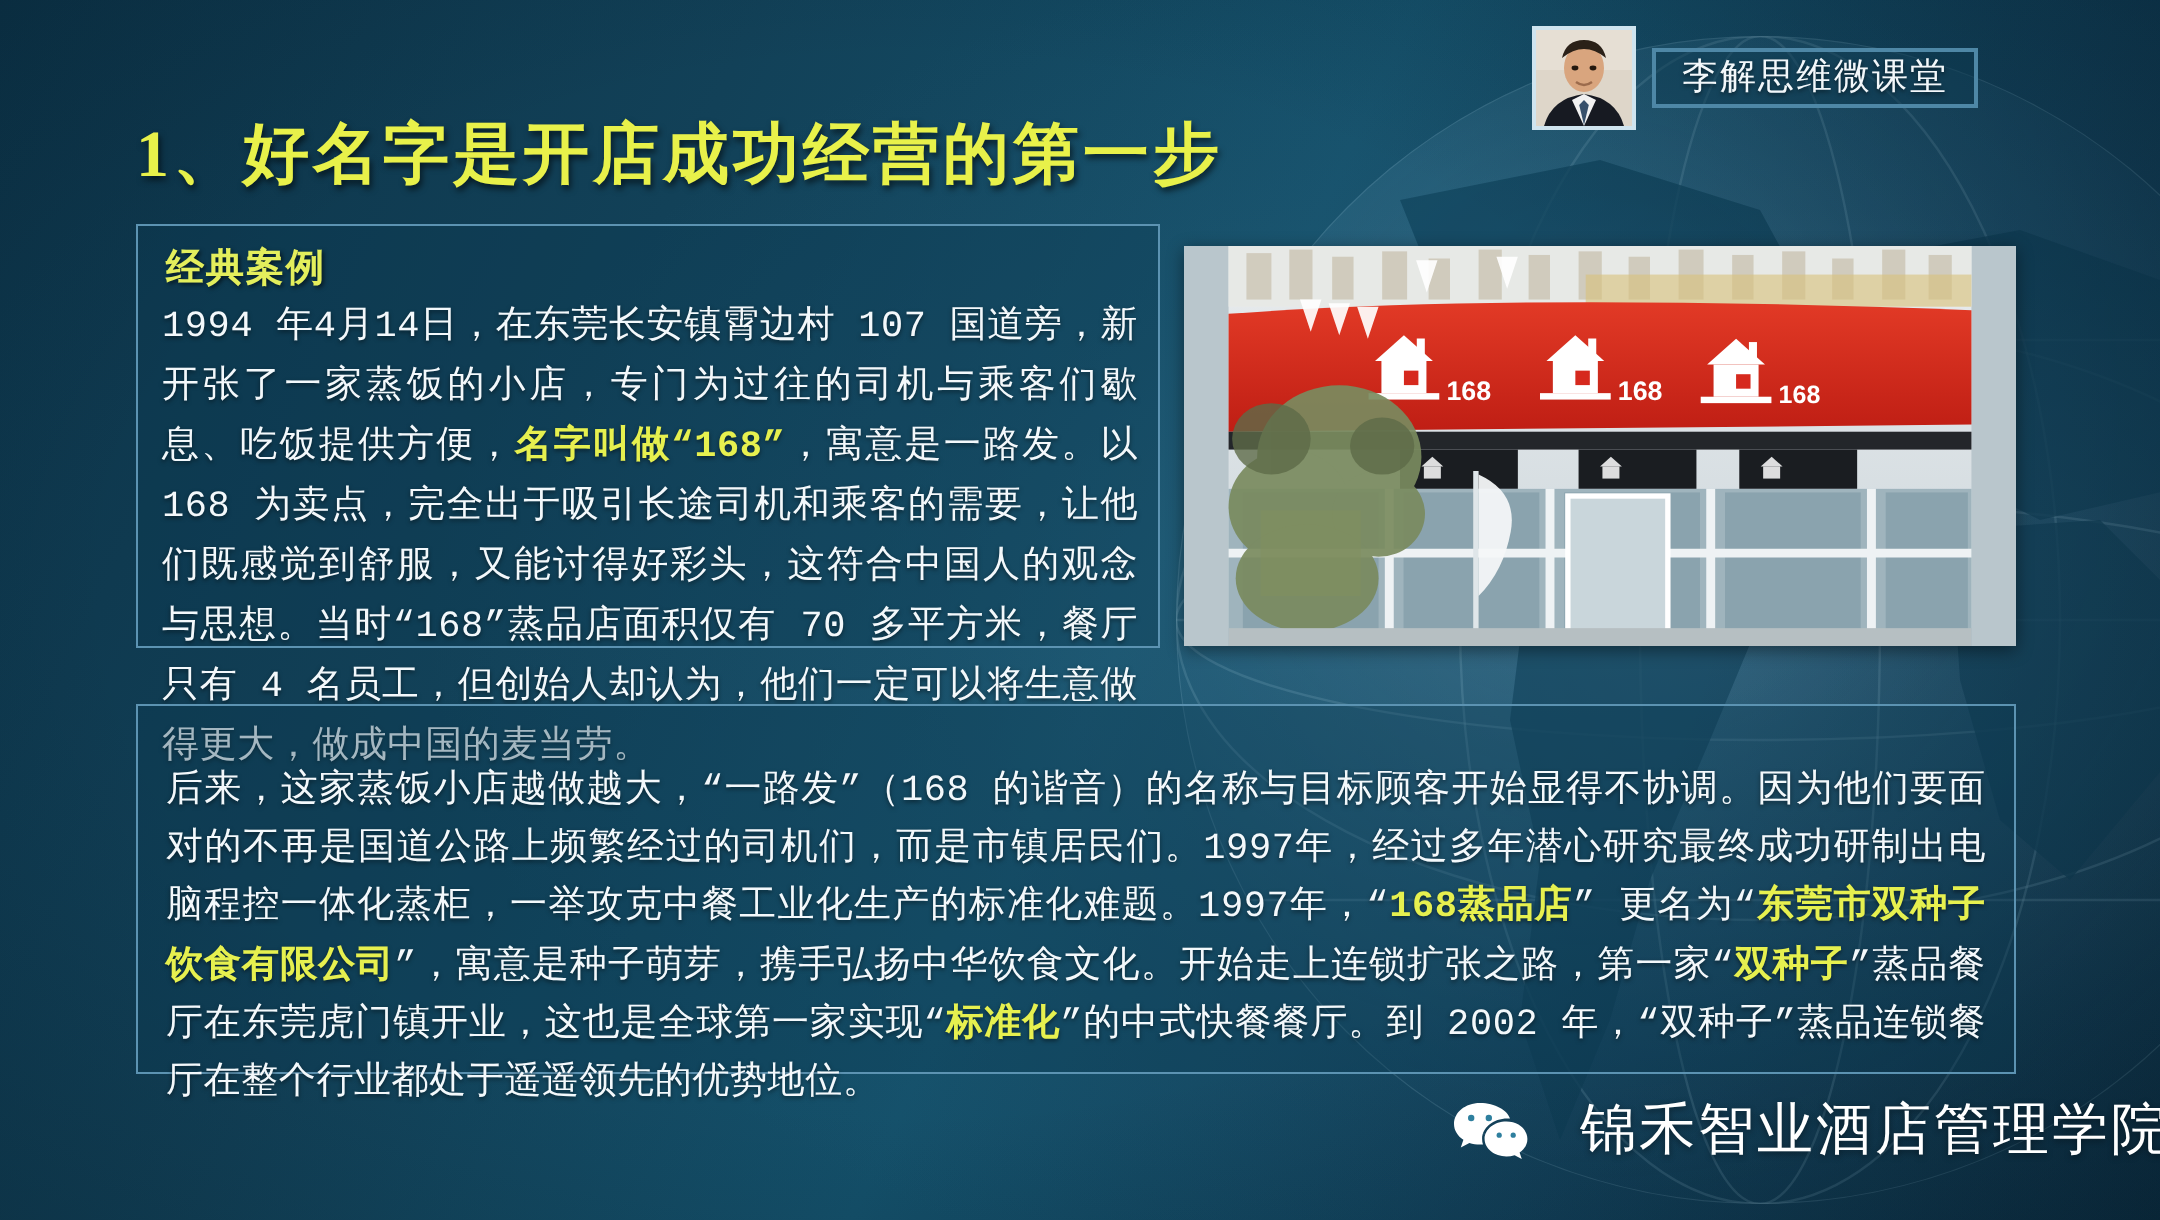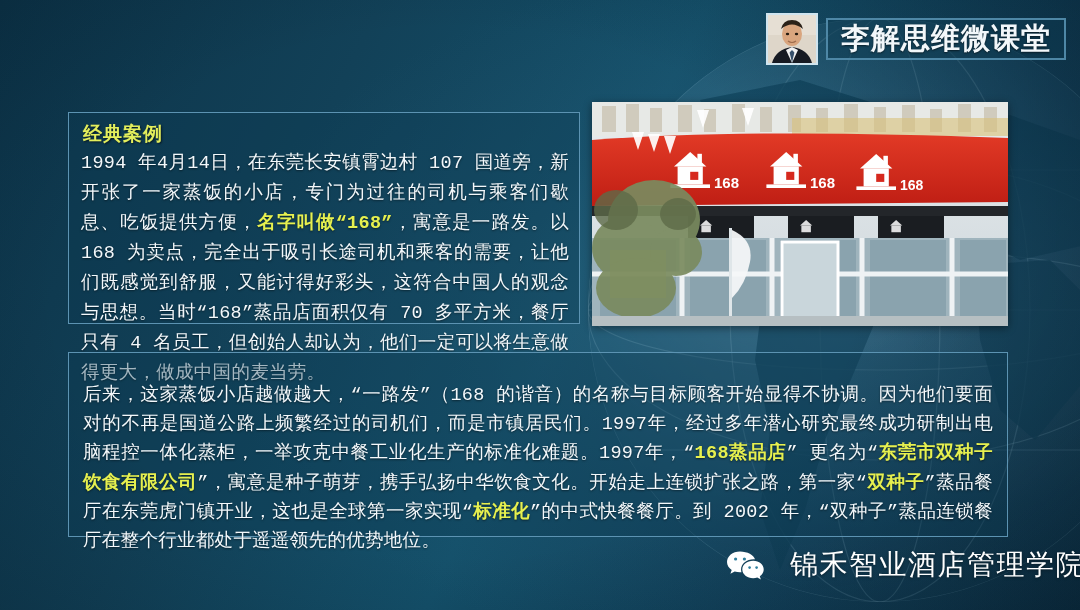--- a/index.html
+++ b/index.html
@@ -62,22 +62,22 @@
   }
   .avatar svg { display:block; width:100%; height:100%; }
 
   .badge-box {
     border: 2px solid #4e87a6;
     padding: 3px 13px 5px 13px;
     background: rgba(14,57,80,0.45);
   }
   .badge-text {
     font-family: "Liberation Serif", "DejaVu Serif", serif;
-    font-weight: bold;
-    font-size: 29px;
+    font-weight: normal;
+    font-size: 18px;
     line-height: 1.05;
     color: #f2f7fa;
     letter-spacing: 1px;
     white-space: nowrap;
     text-shadow: 0 1px 2px rgba(0,0,0,0.55);
   }
 
   
   .slide-title {
     position: absolute;
@@ -141,23 +141,23 @@
   }
   .hl {
     color: #e6f04f;
     font-weight: bold;
   }
 
   
   .photo {
     position: absolute;
     left: 592px;
-    top: 102px;
+    top: 123px;
     width: 416px;
-    height: 224px;
+    height: 200px;
     overflow: hidden;
     background: #b9c6cc;
     box-shadow: 0 2px 8px rgba(0,0,0,0.45);
   }
   .photo svg { display:block; width:100%; height:100%; }
 
   
   .footer-brand {
     position: absolute;
     left: 726px;
@@ -230,20 +230,21 @@
         <path d="M4 48 q4 -14 20 -16 q16 2 20 16 Z" fill="#171a22"></path>
         <path d="M24 32 l-6 3 l6 13 l6 -13 Z" fill="#f2f2f2"></path>
         <path d="M24 35 l-2.4 2.5 l2.4 10 l2.4 -10 Z" fill="#37506b"></path>
       </svg>
     </div>
     <div class="badge-box">
       <div class="badge-text">李解思维微课堂</div>
     </div>
   </div>
 
+  <div class="slide-title">1、好名字是开店成功经营的第一步</div>
 
   <div class="panel" id="panel-case">
     <div class="case-heading">经典案例</div>
     <p class="body-text"><span>1994 年4月14日，在东莞长安镇霄边村 107 国道旁，新开张了一家蒸饭的小店，专门为过往的司机与乘客们歇息、吃饭提供方便，</span><span class="hl">名字叫做“168”</span><span>，寓意是一路发。以 168 为卖点，完全出于吸引长途司机和乘客的需要，让他们既感觉到舒服，又能讨得好彩头，这符合中国人的观念与思想。当时“168”蒸品店面积仅有 70 多平方米，餐厅只有 4 名员工，但创始人却认为，他们一定可以将生意做得更大，做成中国的麦当劳。</span></p>
   </div>
 
   <div class="photo">
     <svg viewBox="0 0 416 224" xmlns="http://www.w3.org/2000/svg">
       <defs>
         <linearGradient id="skyg" x1="0" y1="0" x2="0" y2="1">

